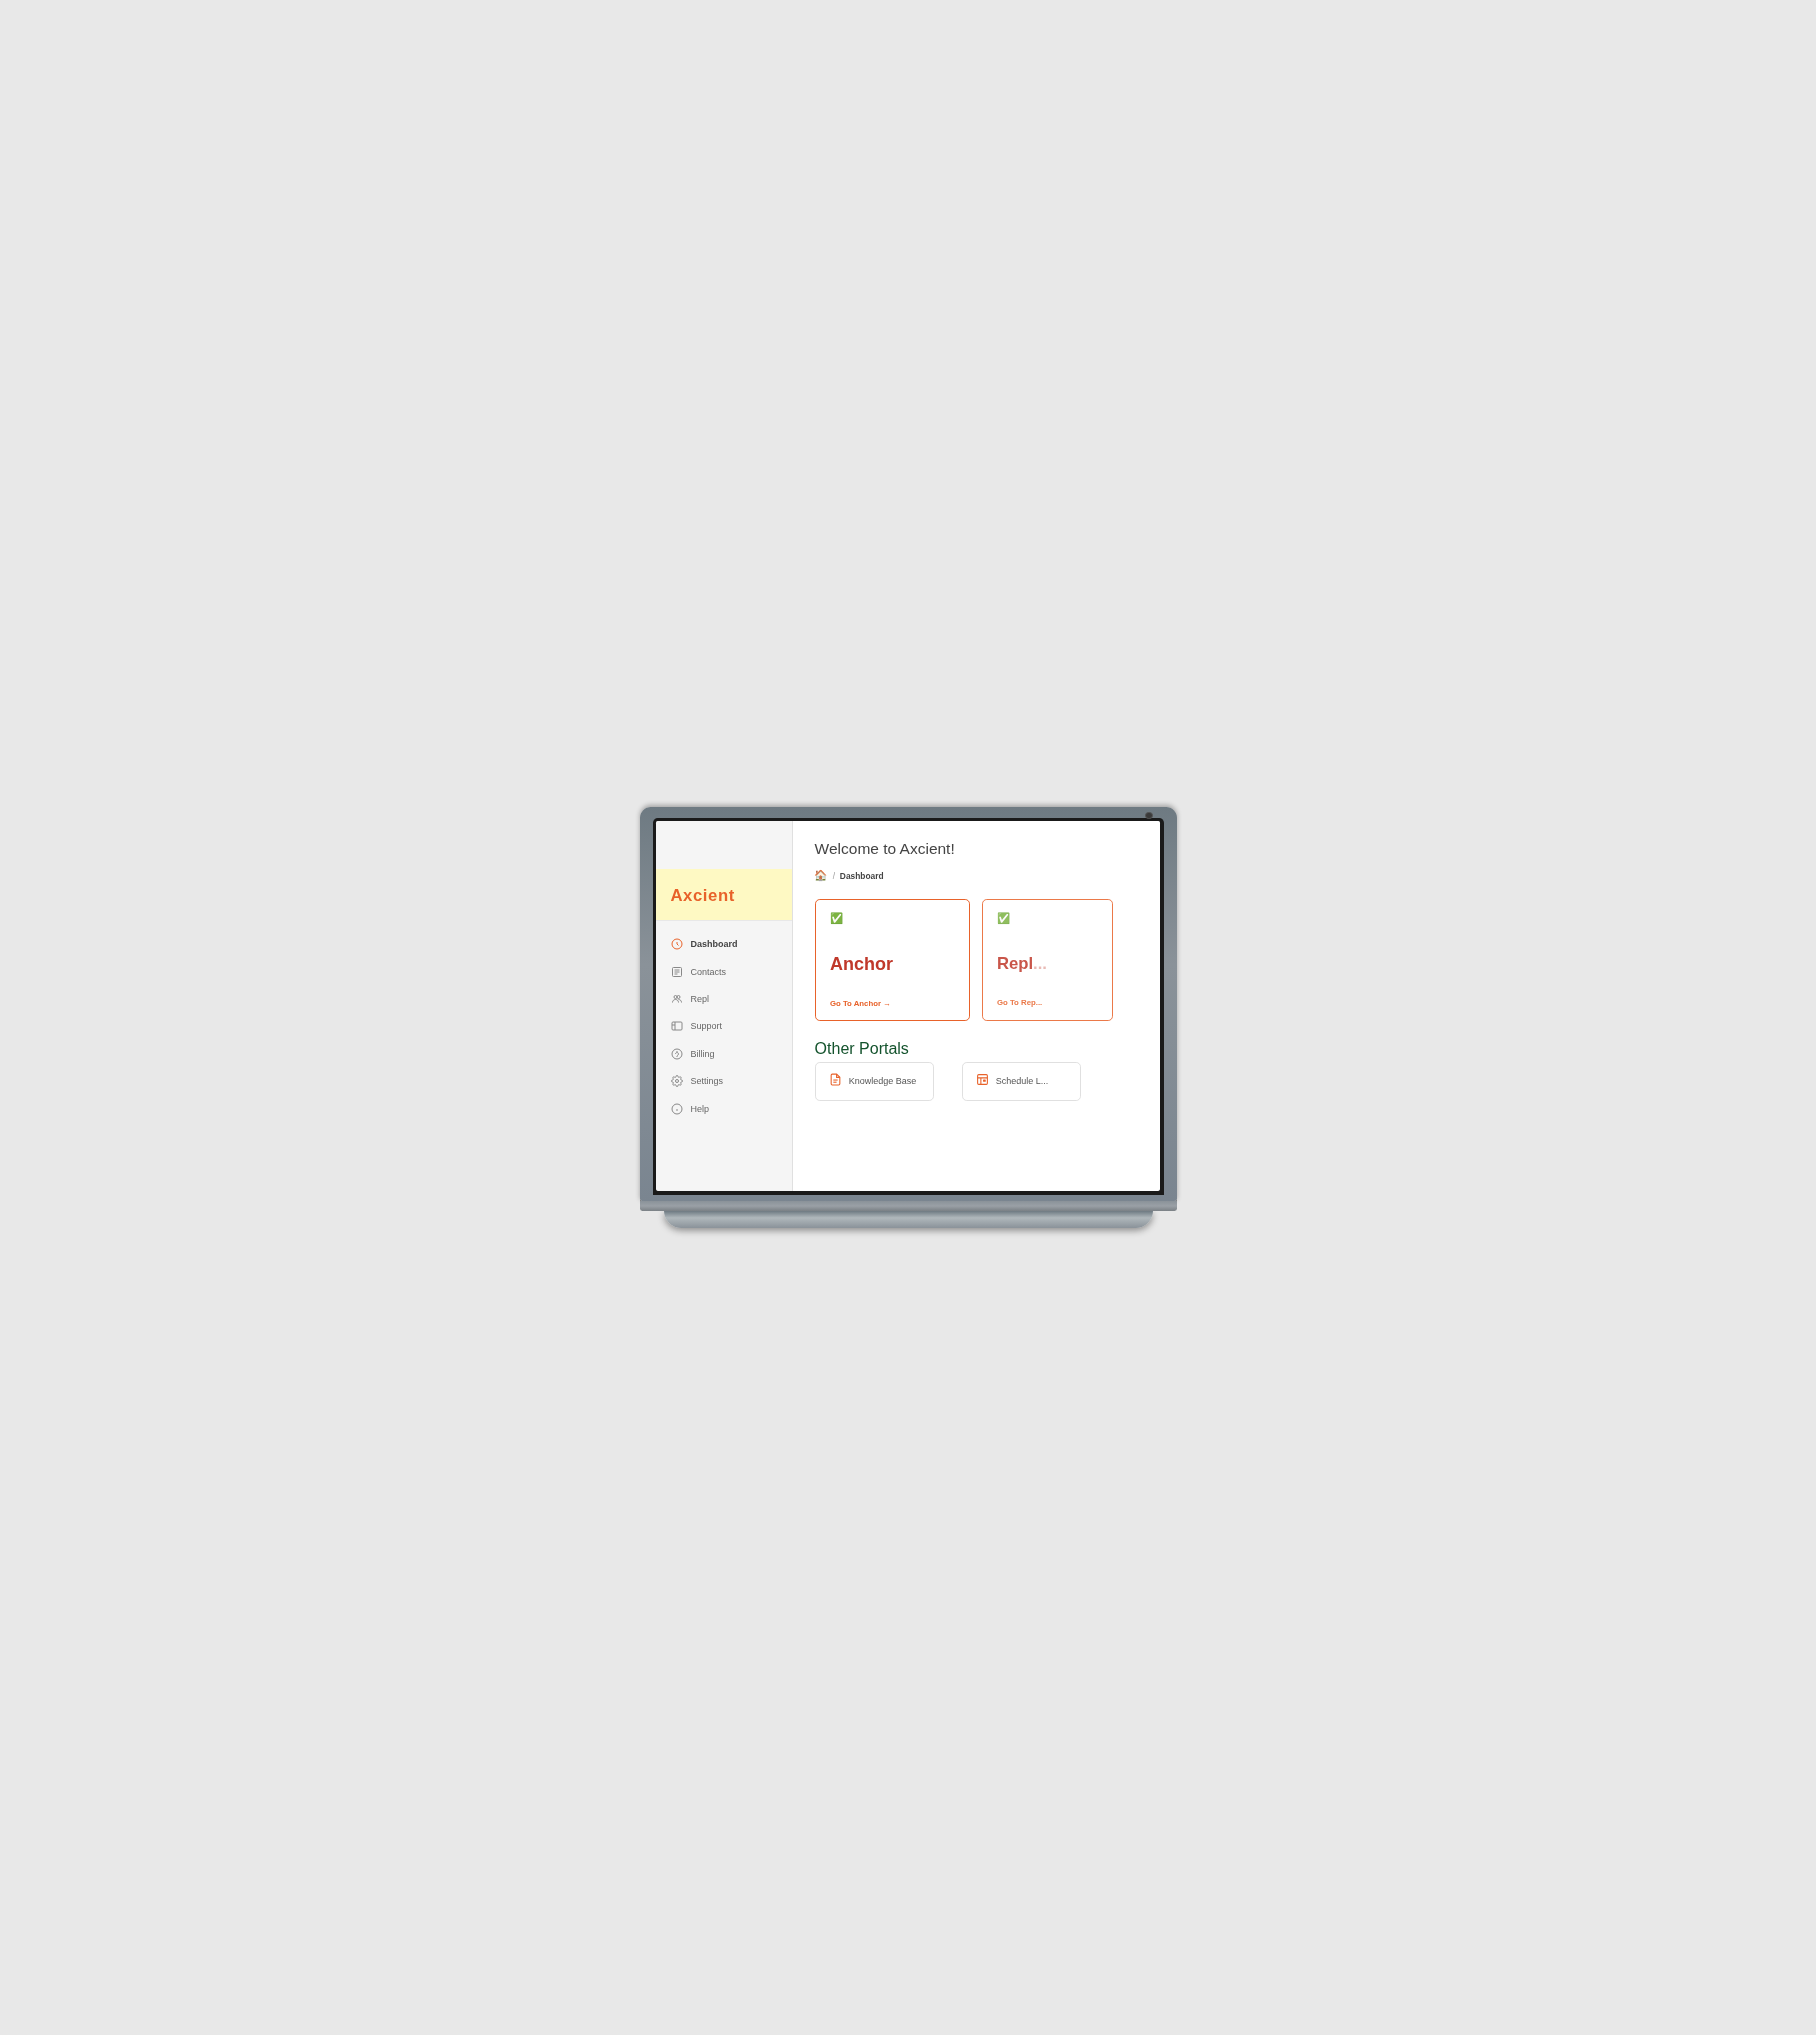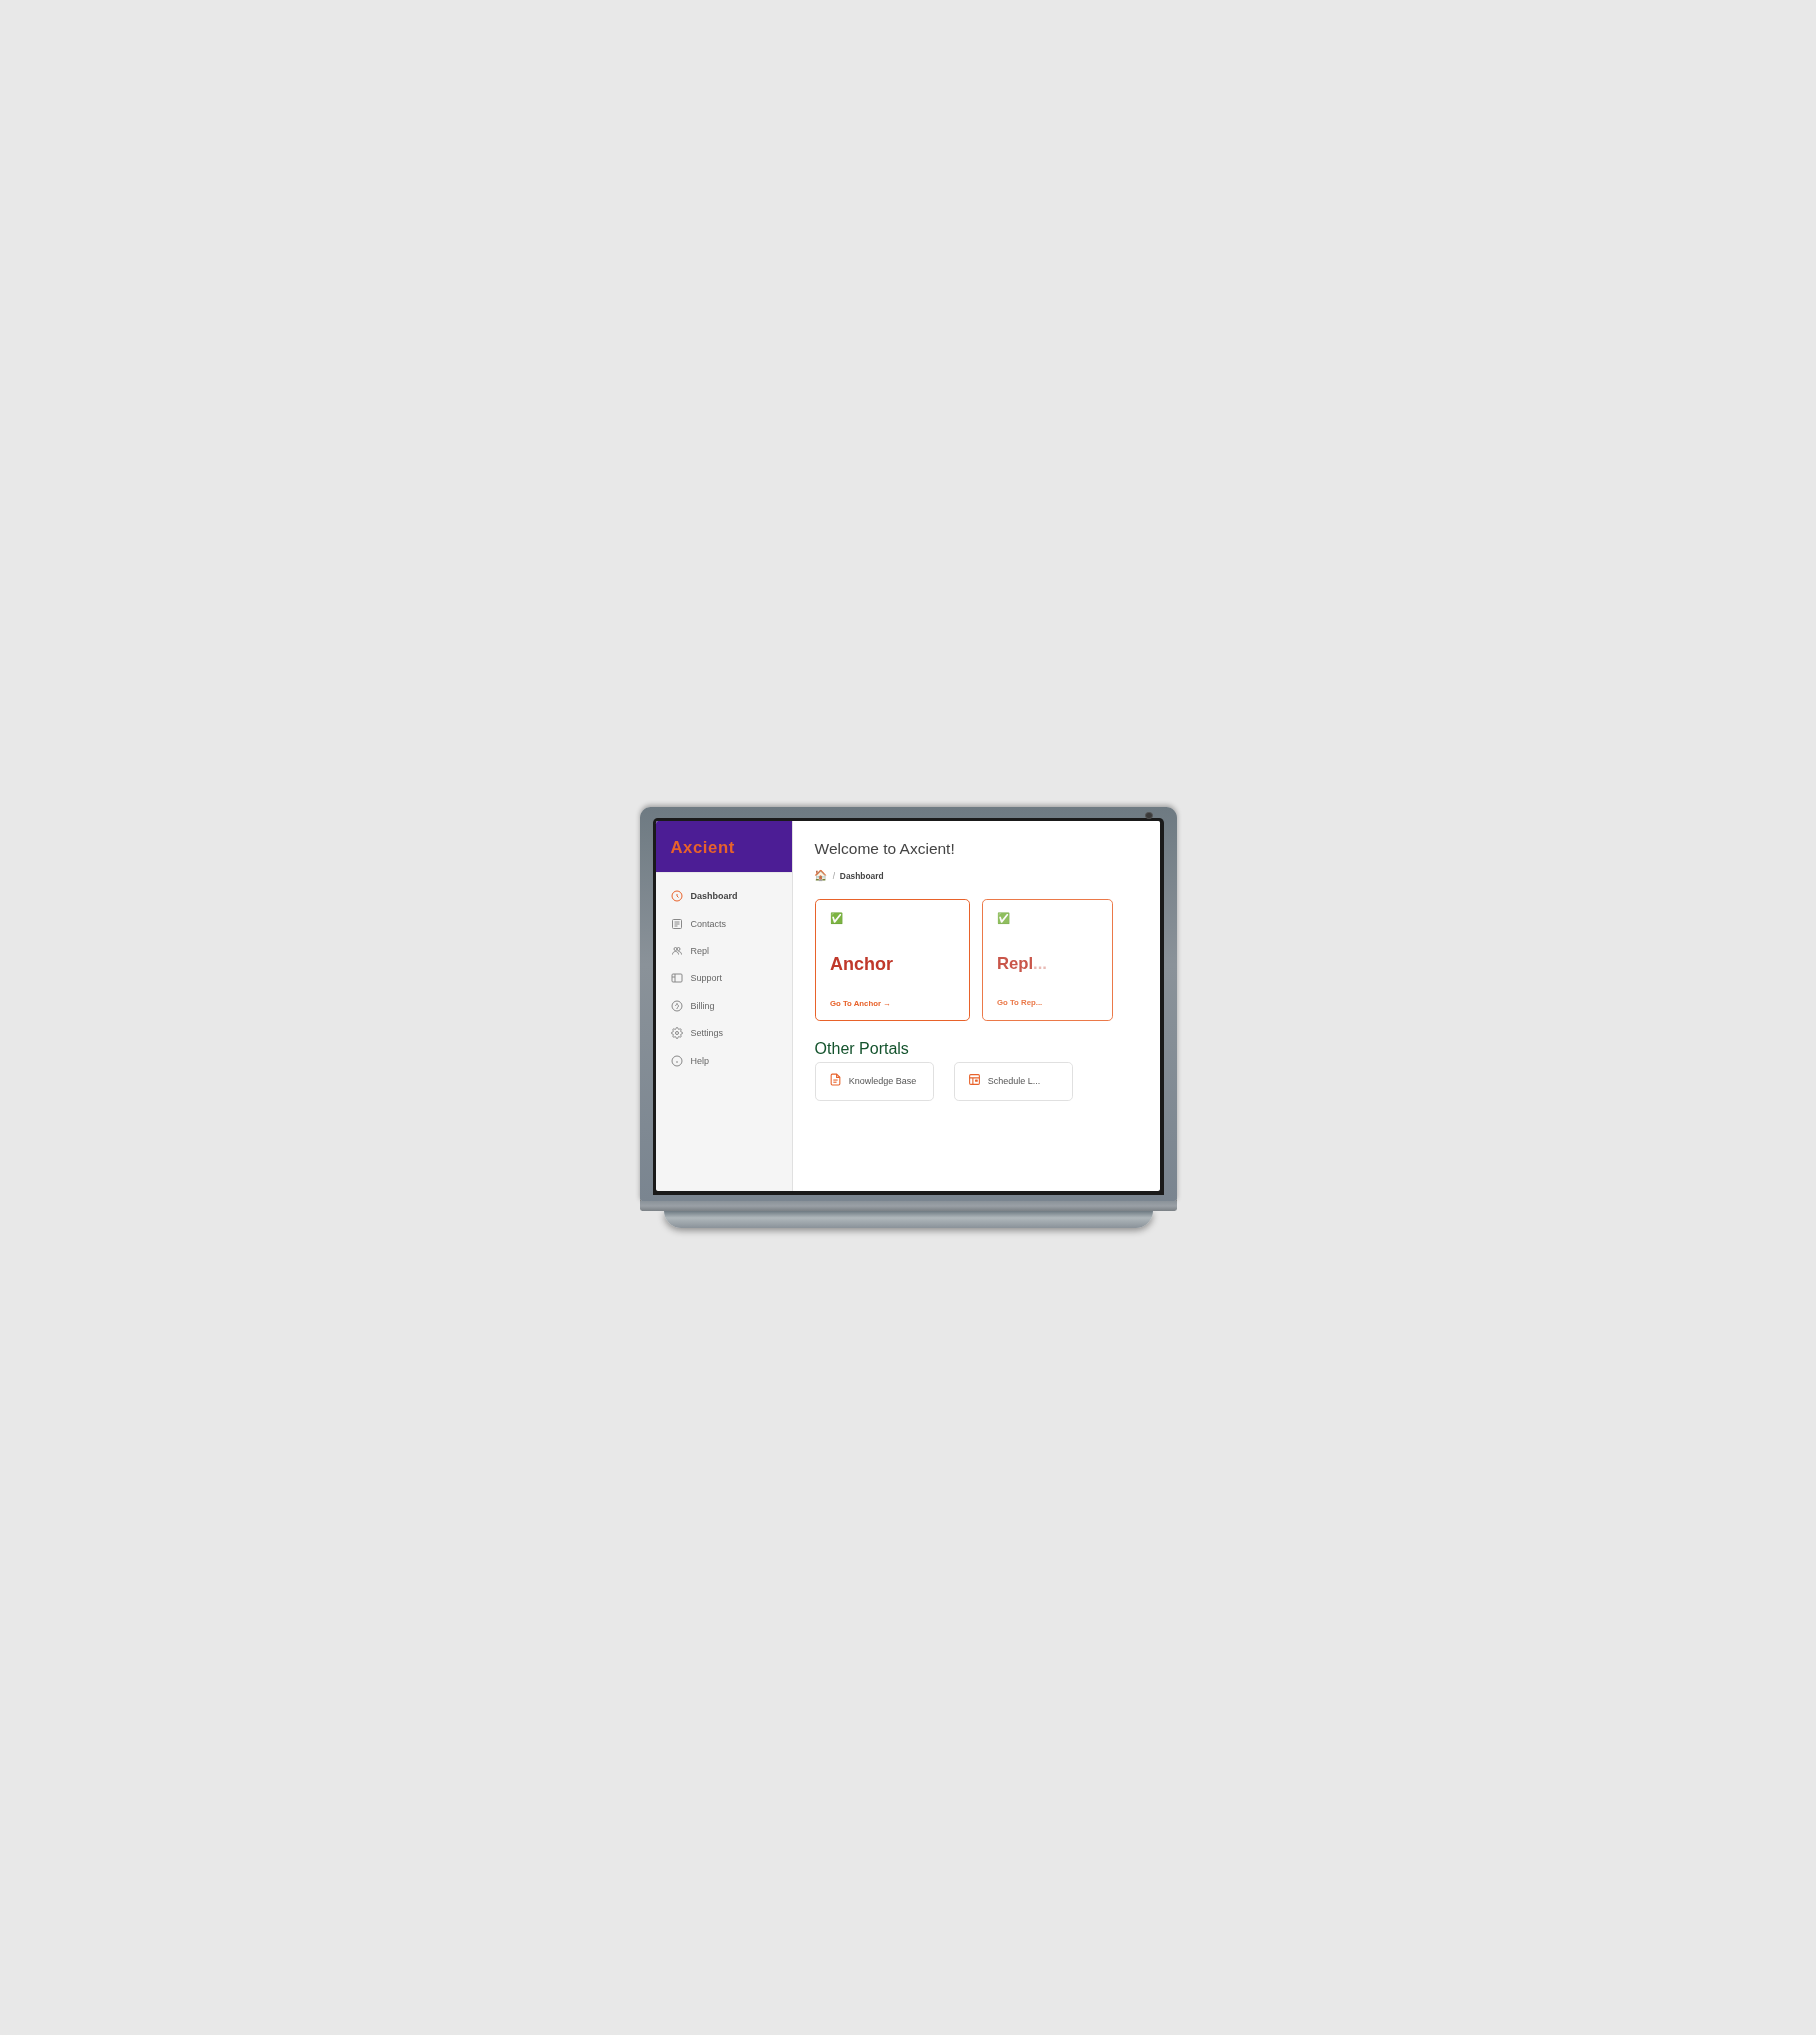--- a/index.html
+++ b/index.html
@@ -74,22 +74,23 @@
       min-width: 137px;
       background: #f5f5f5;
       border-right: 0.6px solid #e0e0e0;
       display: flex;
       flex-direction: column;
       padding-top: 0;
     }
 
     .sidebar-logo-area {
       padding: 16.7px 14.3px 14.3px 14.3px;
-      background: #4c1d95;
+      background: #fef9c3;
       border-bottom: 0.6px solid #e8e8e8;
+      margin-top: 48px;
     }
 
     .logo-text {
       font-size: 16.7px;
       font-weight: 300;
       color: #555;
       letter-spacing: 0.6px;
     }
 
     .logo-text span {
@@ -224,21 +225,21 @@
     .section-title {
       font-size: 16px;
       font-weight: 400;
       color: #14532d;
       margin-bottom: 4px;
     }
 
     
     .other-portals-row {
       display: flex;
-      gap: 20px;
+      gap: 28px;
     }
 
     .other-portal-card {
       border: 0.6px solid #e0e0e0;
       border-radius: 4.8px;
       padding: 10.7px 13px;
       display: flex;
       align-items: center;
       gap: 7.2px;
       min-width: 119px;

